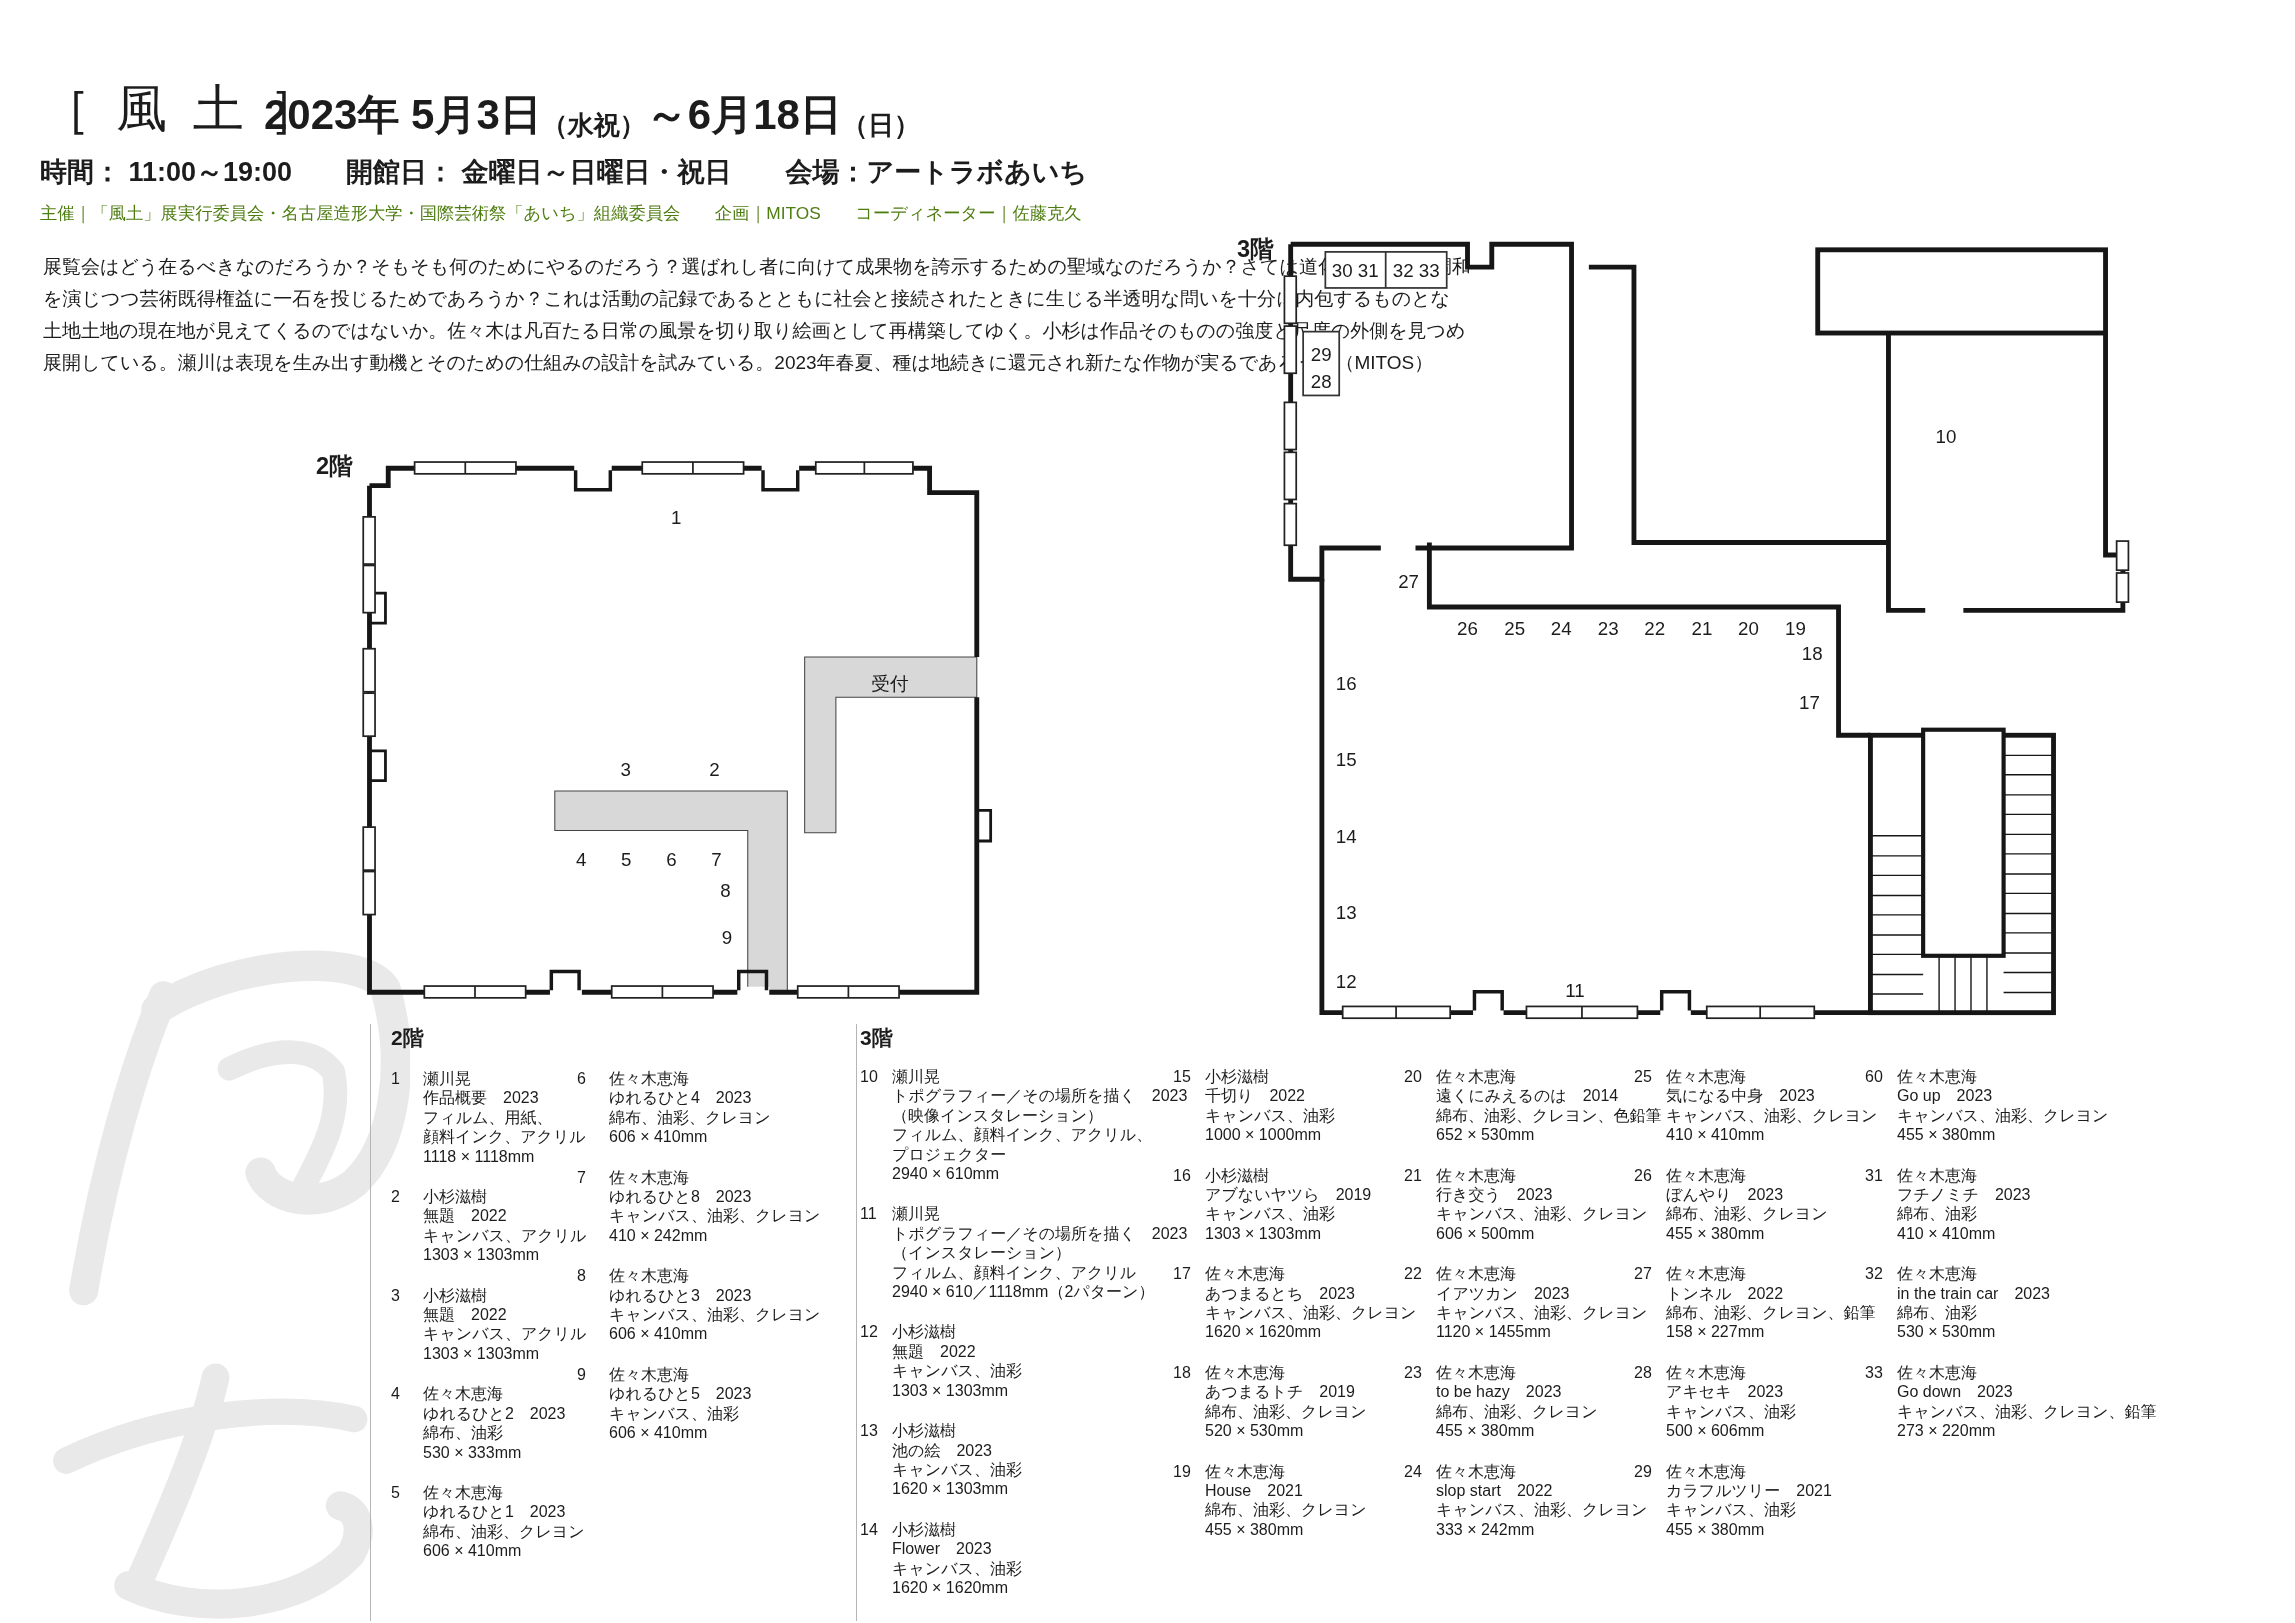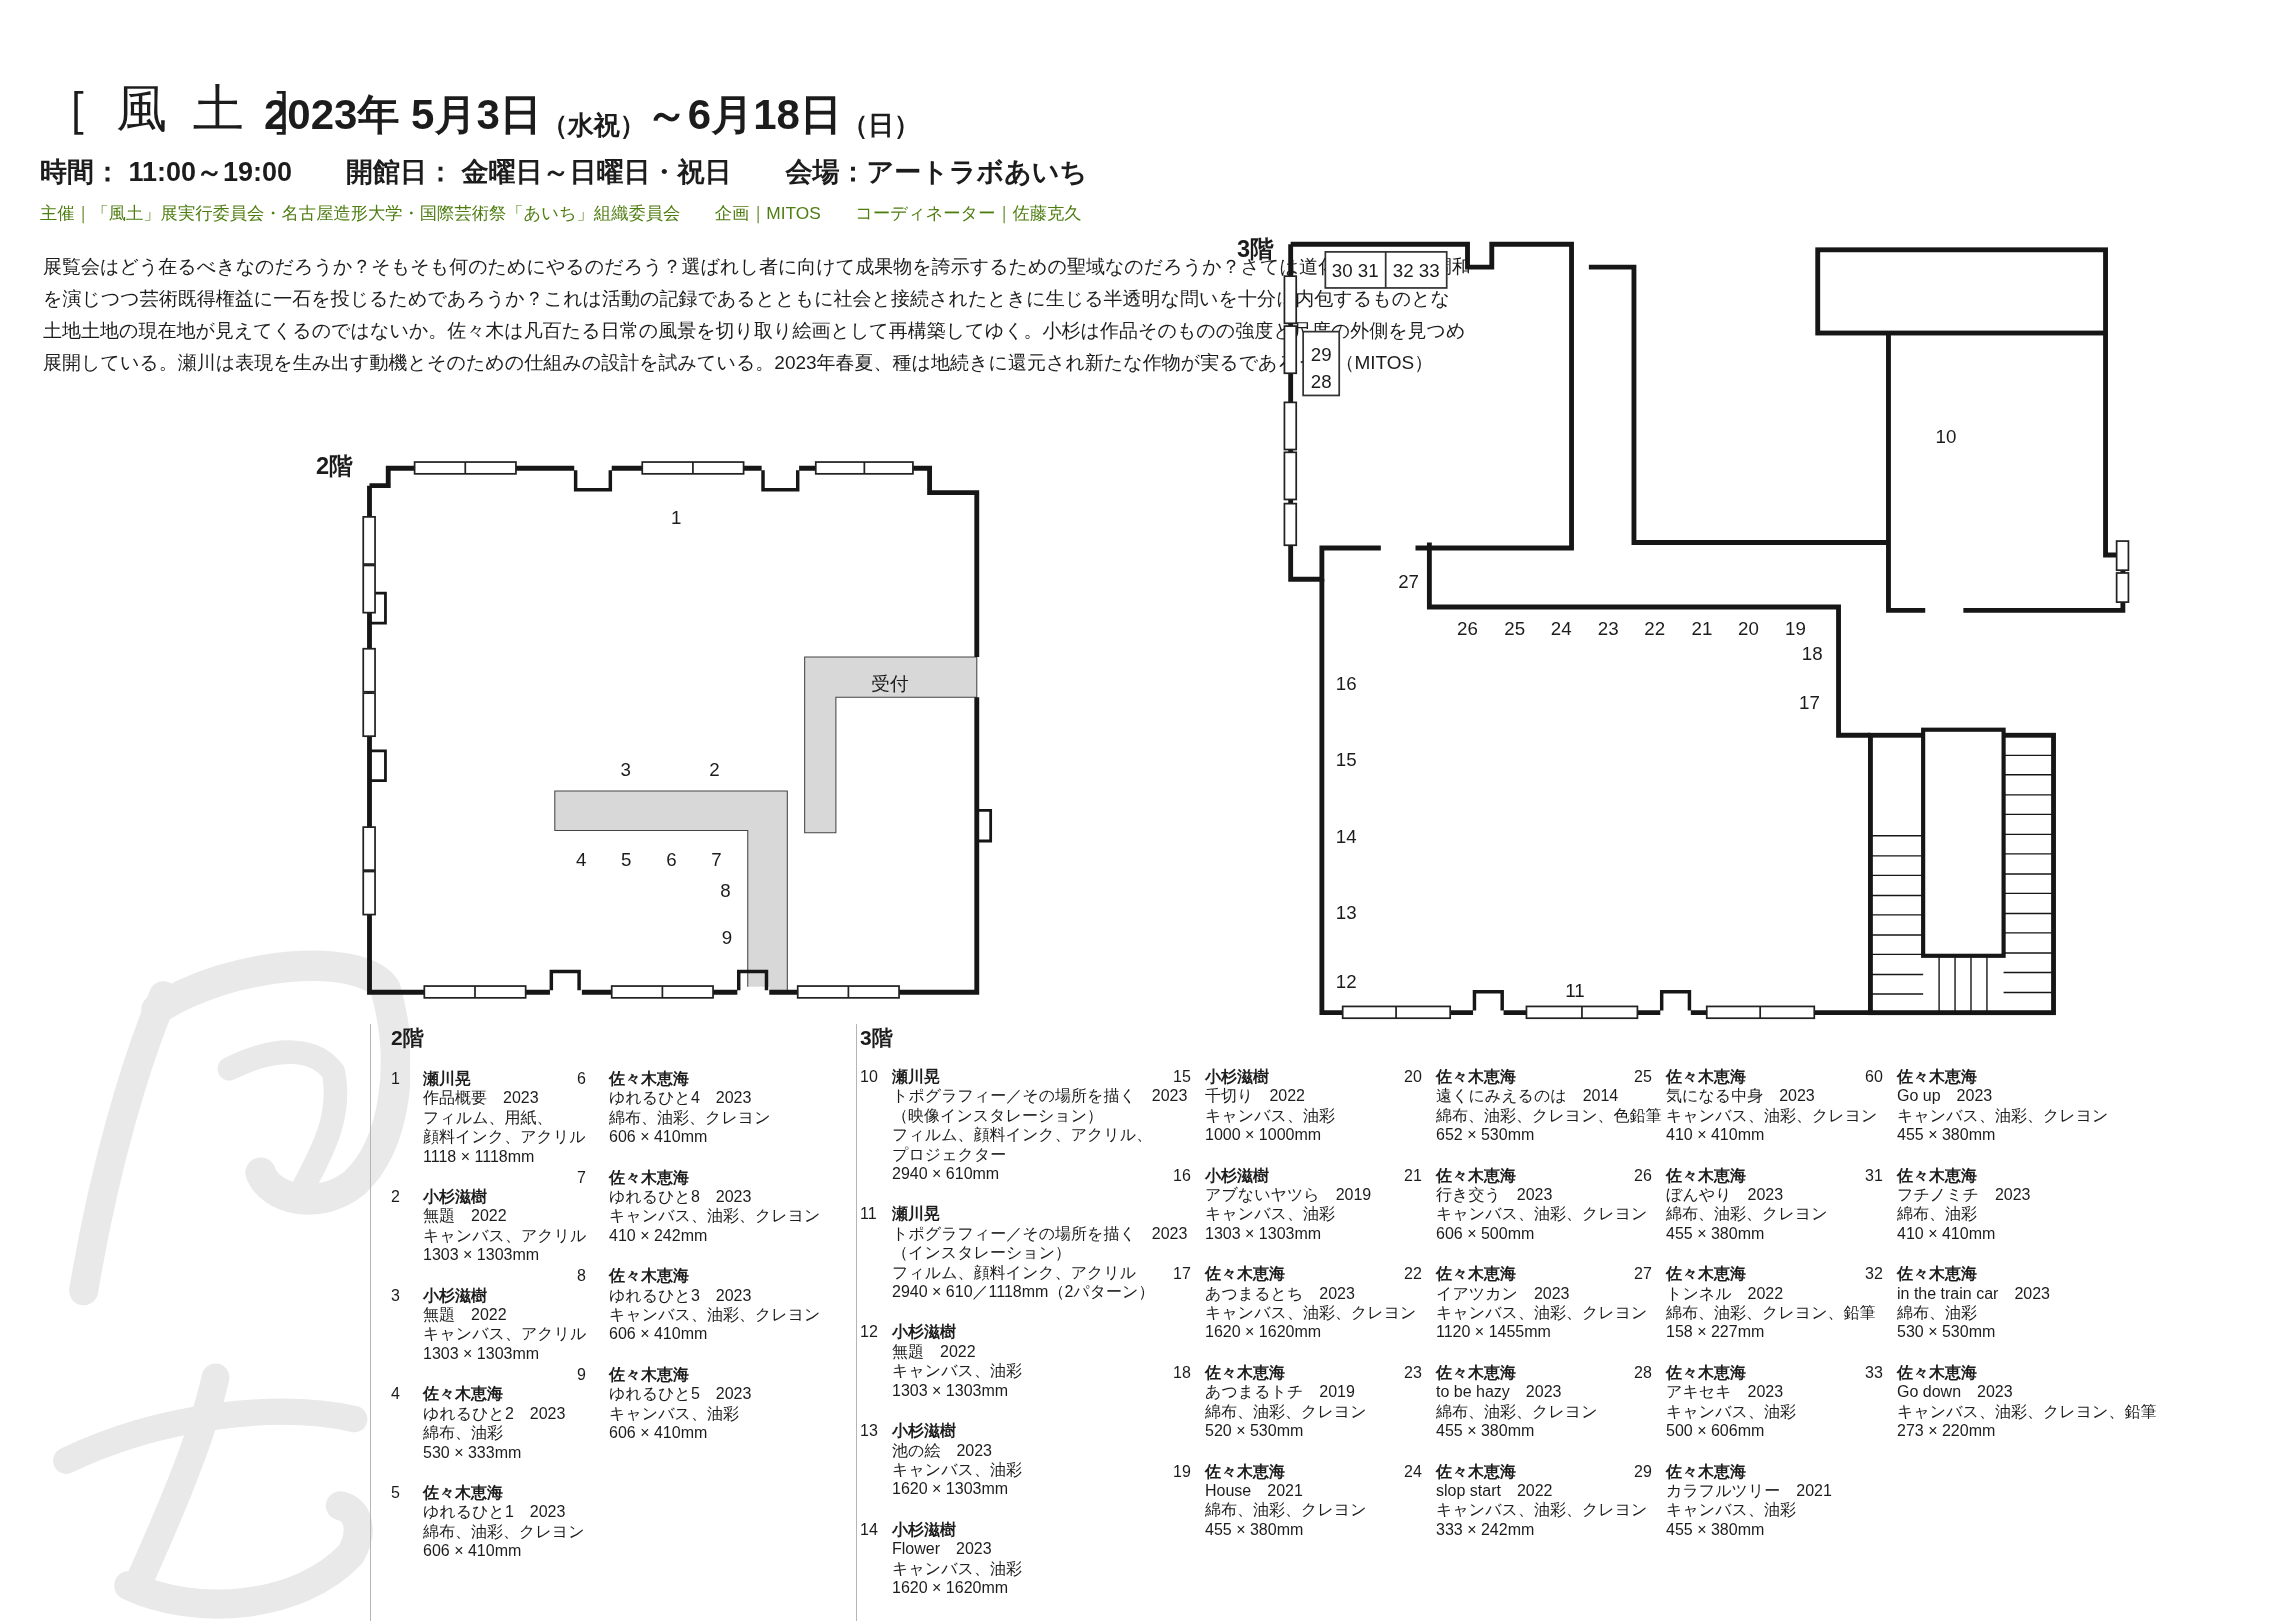--- a/index.html
+++ b/index.html
@@ -21,21 +21,21 @@
   .planlabel{font-size:23.6px;font-weight:bold}
   svg text{font-family:"Liberation Sans","DejaVu Sans",sans-serif}
   svg .mark{font-size:27px;fill:#1c1c1c;text-anchor:middle}
   svg .boxnum{font-size:27px;fill:#1c1c1c;text-anchor:middle}
   svg .recept{font-size:27px;fill:#1c1c1c;text-anchor:middle}
   
   .listheading{font-size:21px;font-weight:bold}
   .listcol{position:absolute;white-space:nowrap}
   .item{position:relative;padding-left:32px;font-size:16px;line-height:19.4px;margin-bottom:21px}
   .item .no{position:absolute;left:0;top:0}
-  .item .artist{font-weight:bold}
+  .item .artist{font-weight:normal}
   .vrule{position:absolute;width:0.7px;background:#b5b5b5}
   
   .wm path{stroke:#e9e9e9;fill:none;stroke-linecap:round;stroke-linejoin:round}
 </style>
 </head>
 <body>
 
 <svg class="abs wm" style="left:21px;top:923px" width="389" height="700" viewBox="30 1330 560 1009">
   <path d="M235,1435 C195,1530 150,1680 120,1860" stroke-width="42"></path>
   <path d="M225,1455 C330,1385 520,1370 555,1425 C585,1530 570,1650 510,1705 C460,1745 390,1730 375,1690" stroke-width="44"></path>

